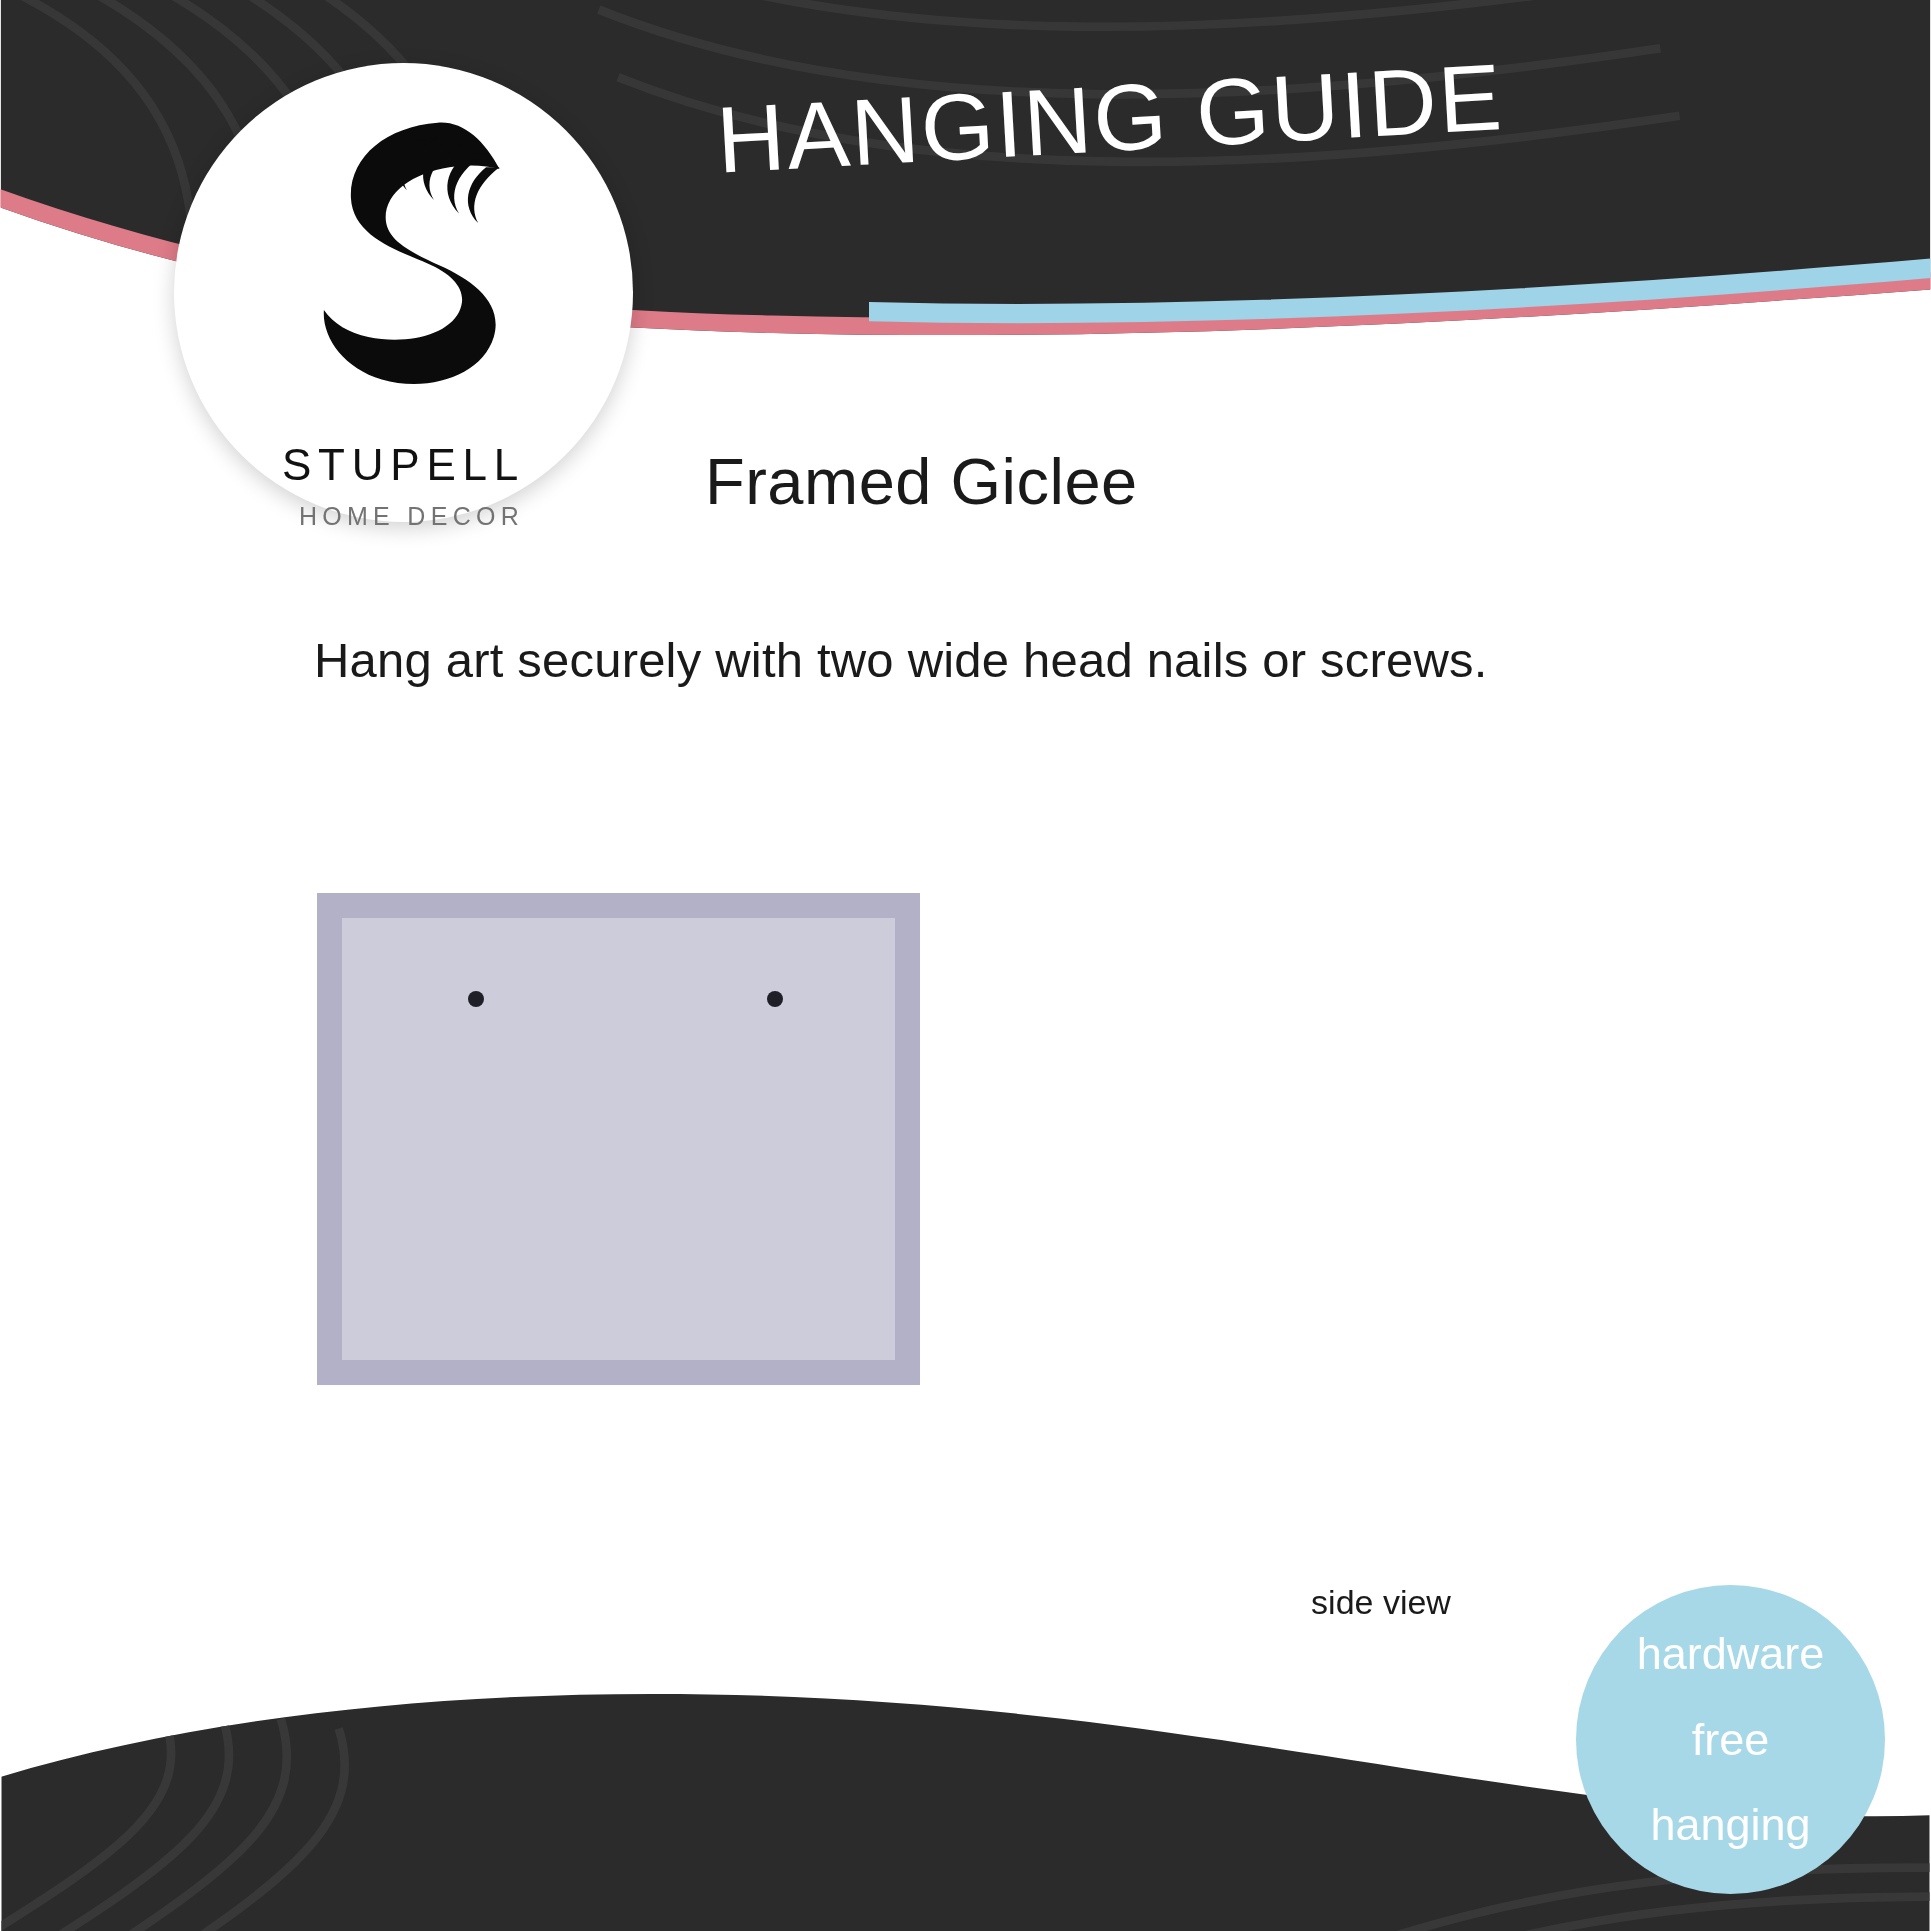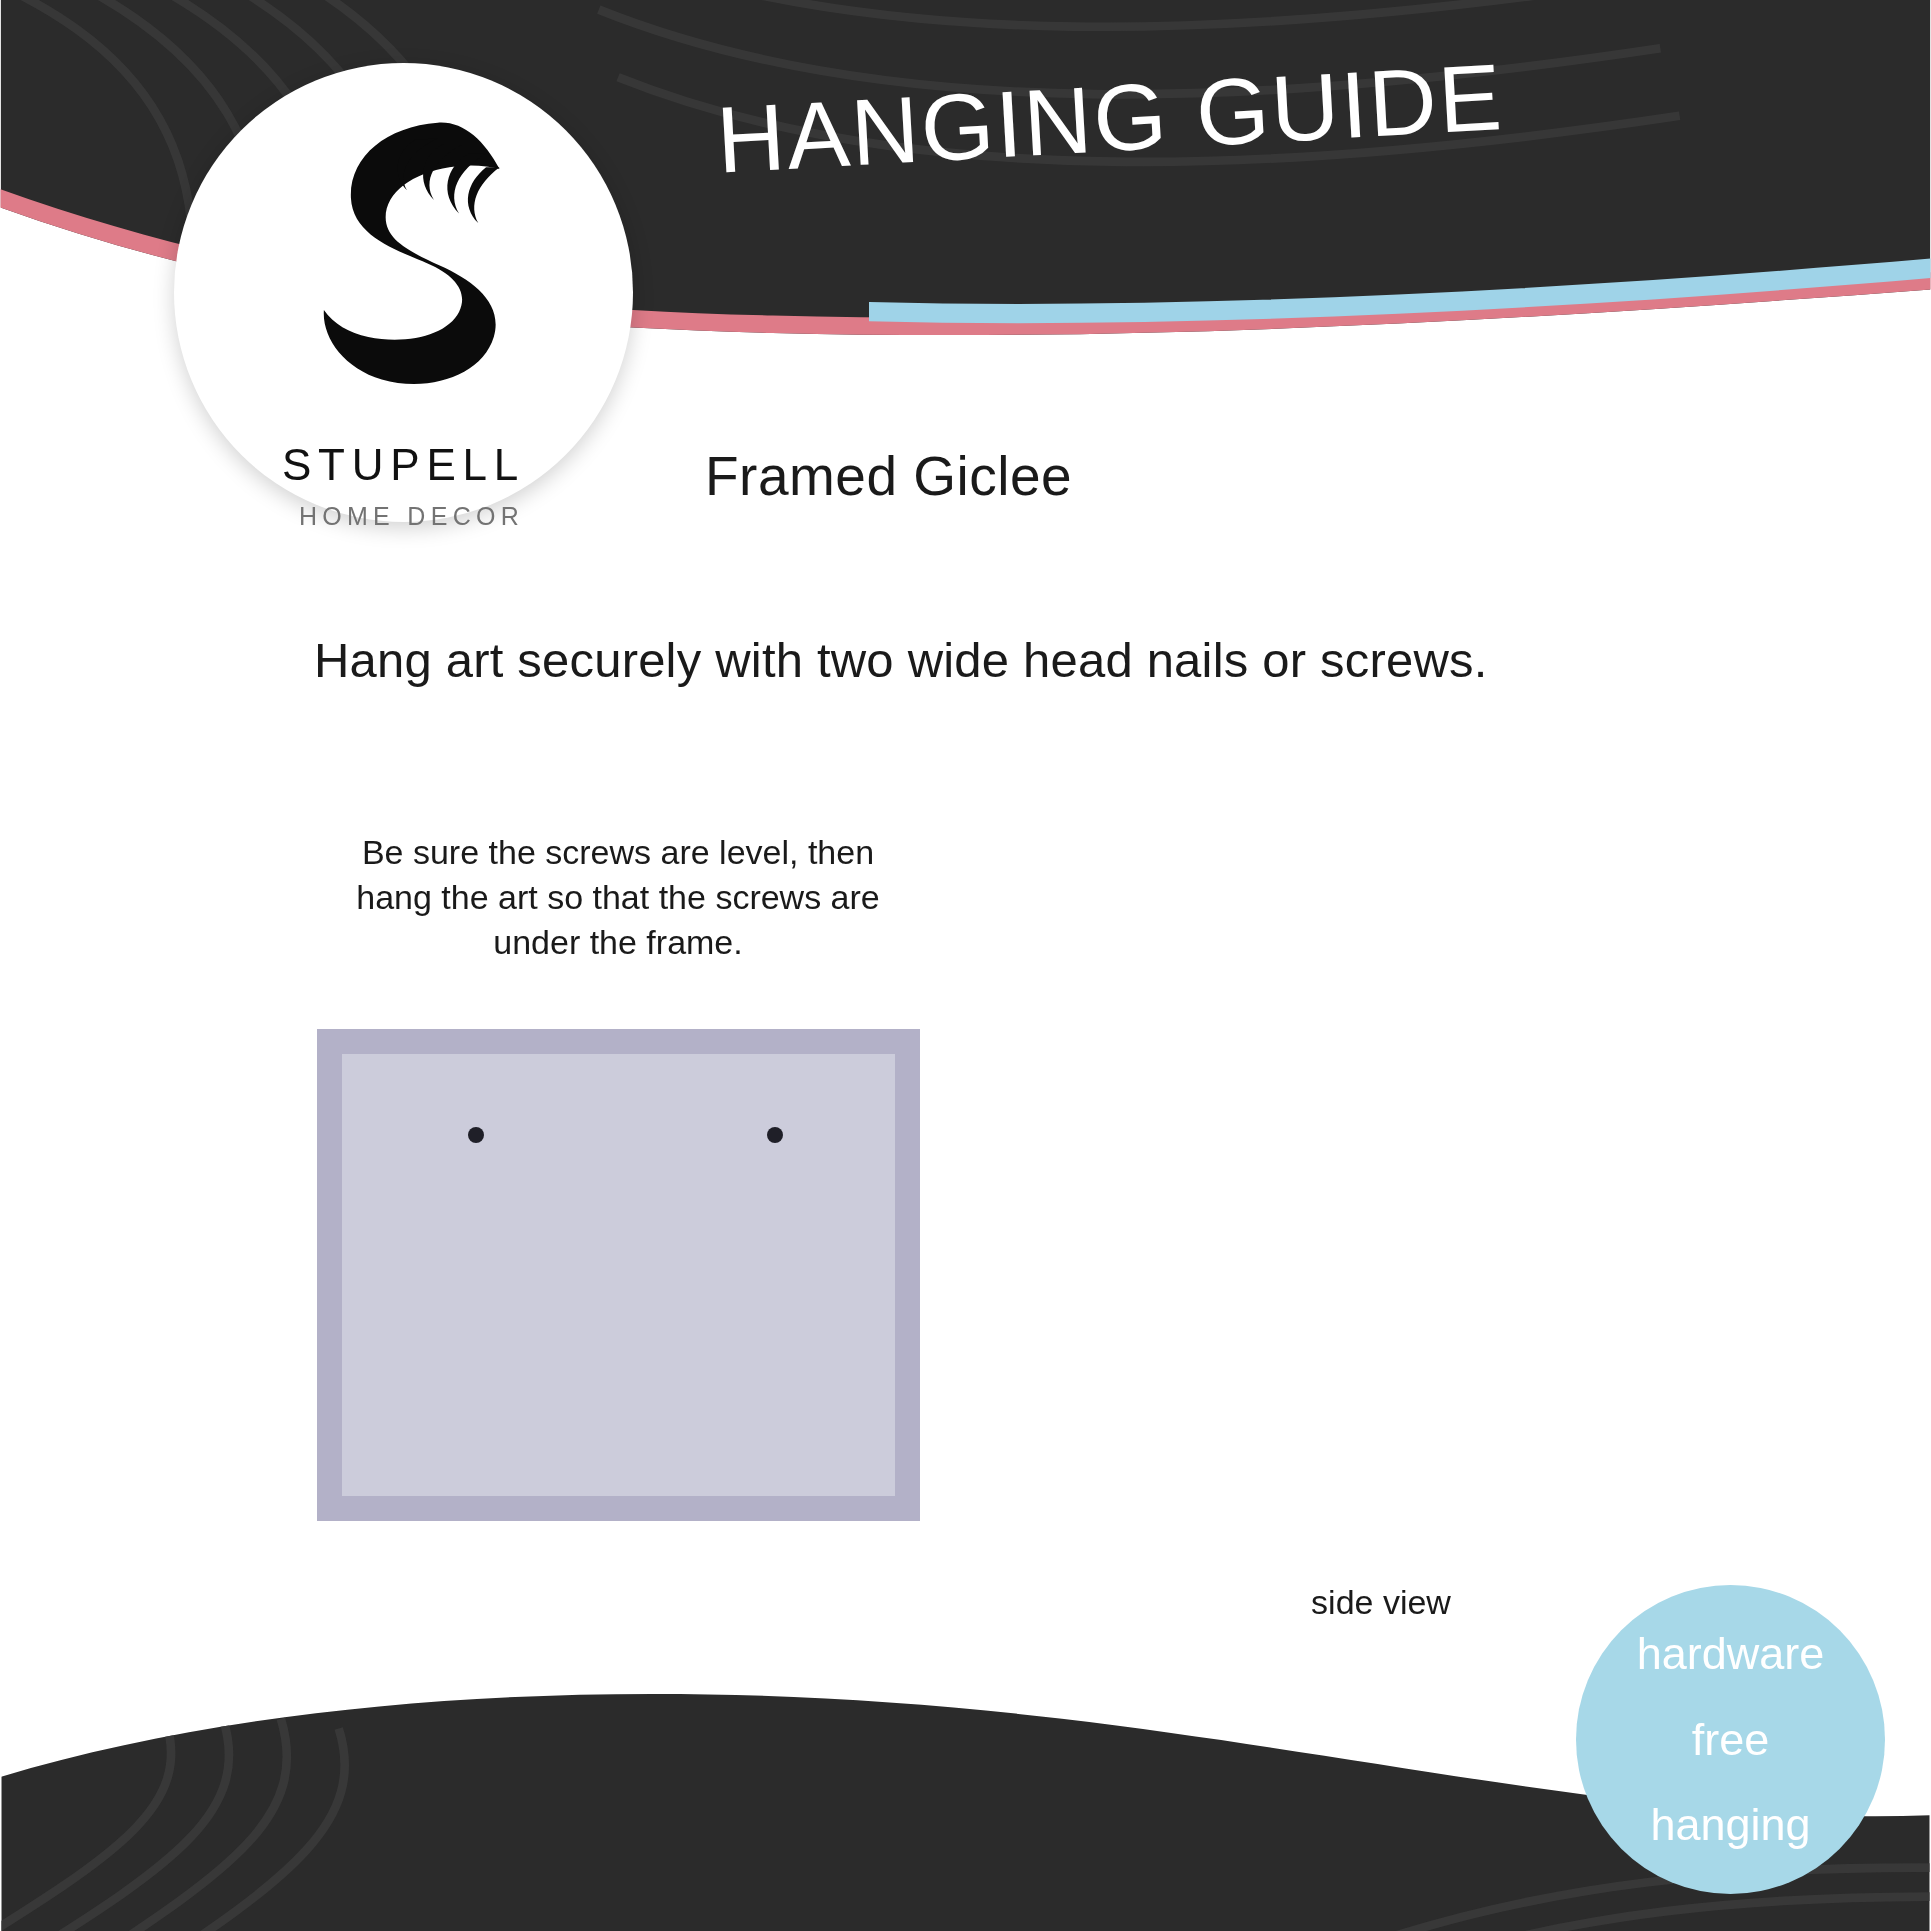--- a/index.html
+++ b/index.html
@@ -91,21 +91,21 @@
     font-size: 25px;
     letter-spacing: 5.3px;
     color: #737373;
   }
 
   
   .product-type {
     position: absolute;
     left: 705px;
     top: 444px;
-    font-size: 55px;
+    font-size: 65px;
     color: #1a1a1a;
     font-weight: 400;
     letter-spacing: 0.5px;
   }
 
   
   .main-instruction {
     position: absolute;
     left: 314px;
     top: 632px;
@@ -300,21 +300,20 @@
     </div>
     <div class="logo-name">STUPELL</div>
     <div class="logo-sub">HOME DECOR</div>
   </div>
 
   <div class="product-type">Framed Giclee</div>
 
   <div class="main-instruction">Hang art securely with two wide head nails or screws.</div>
 
   <div class="col-front">
-    <div class="caption">Be sure the screws are level, then hang the art so that the screws are under the frame.</div>
     <div class="frame-front">
       <div class="frame-front-inner">
         <div class="screw-dot left"></div>
         <div class="screw-dot right"></div>
       </div>
     </div>
   </div>
 
   <div class="view-label-side" style="left:1072px;">side view</div>
 

